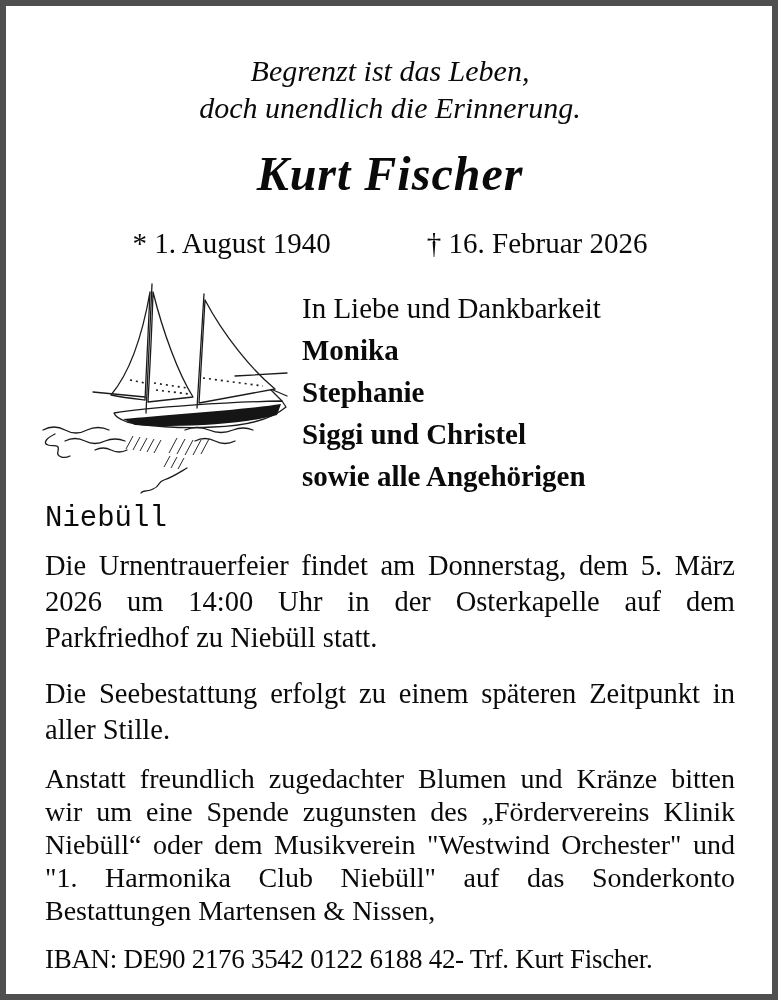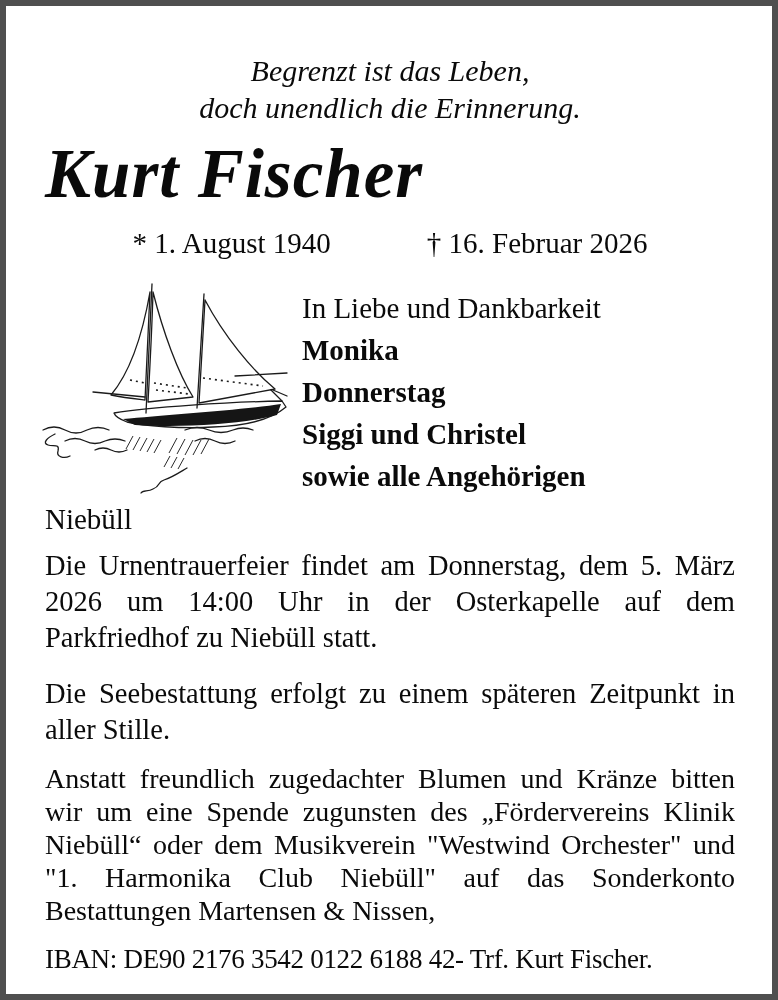--- a/index.html
+++ b/index.html
@@ -21,24 +21,24 @@
   }
   .epigraph {
     margin-top: 22px;
     text-align: center;
     font-style: italic;
     font-size: 30px;
     line-height: 37px;
   }
   .name {
     margin: 12px 0 7px 0;
-    text-align: left;
+    text-align: center;
     font-style: italic;
     font-weight: bold;
-    font-size: 69px;
+    font-size: 48px;
     line-height: 72px;
     letter-spacing: 1px;
   }
   .dates {
     margin-top: 16px;
     text-align: center;
     font-size: 29px;
     line-height: 34px;
   }
   .dates .death { margin-left: 96px; }
@@ -57,20 +57,21 @@
     margin-left: 12px;
     margin-top: 6px;
     font-size: 29px;
     line-height: 42px;
   }
   .mourners .mourner { font-weight: bold; }
   .city {
     font-size: 29px;
     line-height: 34px;
     margin-top: 2px;
+    font-family: Liberation Mono, monospace;
   }
   .para {
     margin: 0;
     font-size: 28.5px;
     text-align: justify;
   }
   .p1 { margin-top: 12px; line-height: 36px; }
   .p2 { margin-top: 20px; line-height: 36px; }
   .p3 { margin-top: 14px; font-size: 28px; line-height: 33px; }
   .iban {
@@ -150,21 +151,21 @@
         <path class="hatch" d="M142,160 l-8,15 M150,161 l-8,15 M158,162 l-8,15 M166,162 l-8,15 M174,161 l-8,15"></path>
         <path class="hatch" d="M135,178 l-6,11 M142,179 l-6,11 M149,180 l-6,11"></path>
 
         <path class="sketch" d="M152,190 C142,196 136,200 129,202 C122,204 126,208 118,211 C113,214 108,212 106,215"></path>
         <path class="sketch" d="M60,172 q8,-4 16,0 q8,4 16,0"></path>
       </svg>
     </div>
     <div class="mourners">
       <div class="intro">In Liebe und Dankbarkeit</div>
       <div class="mourner">Monika</div>
-      <div class="mourner">Donnerstag</div>
+      <div class="mourner">Stephanie</div>
       <div class="mourner">Siggi und Christel</div>
       <div class="mourner">sowie alle Angehörigen</div>
     </div>
   </div>
 
   <div class="city">Niebüll</div>
 
   <p class="para p1">Die Urnentrauerfeier findet am Donnerstag, dem 5. März 2026 um 14:00 Uhr in der Osterkapelle auf dem Parkfriedhof zu Niebüll statt.</p>
   <p class="para p2">Die Seebestattung erfolgt zu einem späteren Zeitpunkt in aller Stille.</p>
   <p class="para p3">Anstatt freundlich zugedachter Blumen und Kränze bitten wir um eine Spende zugunsten des „Fördervereins Klinik Niebüll“ oder dem Musikverein "Westwind Orchester" und "1. Harmonika Club Niebüll" auf das Sonderkonto Bestattungen Martensen &amp; Nissen,</p>

